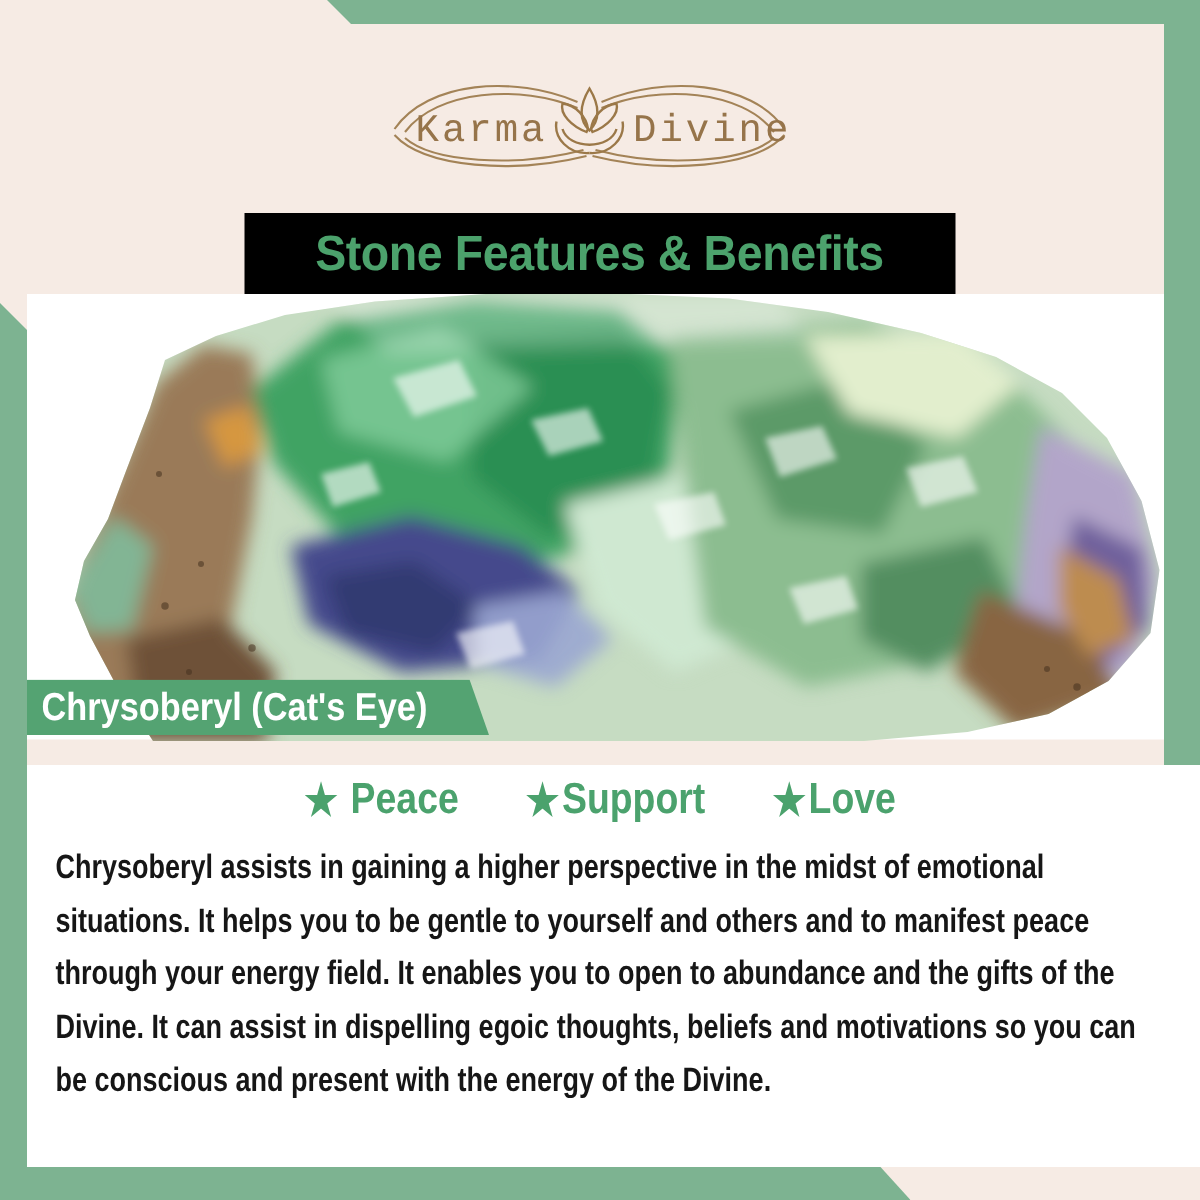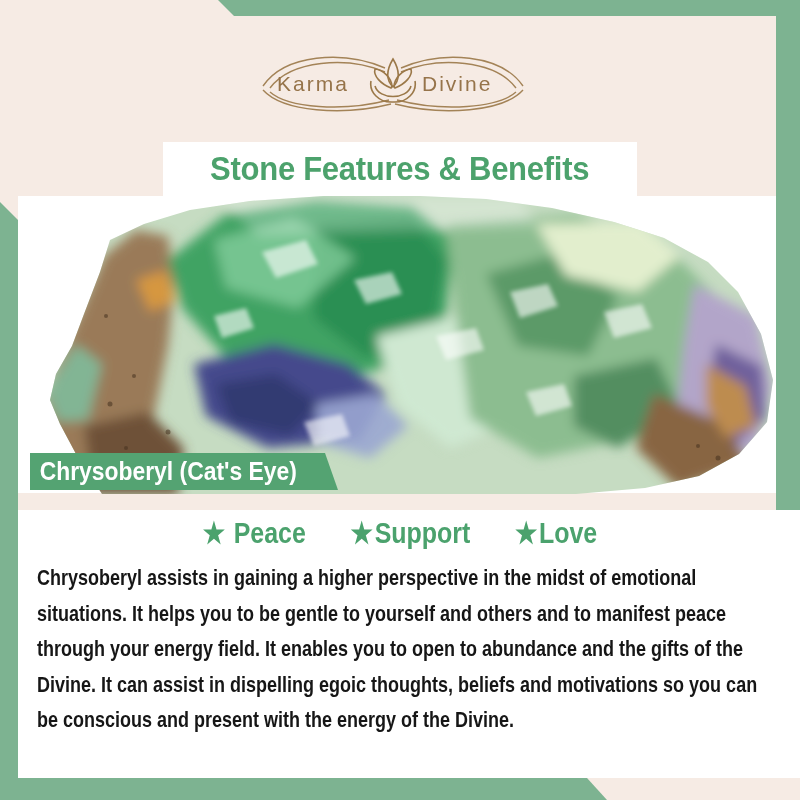--- a/index.html
+++ b/index.html
@@ -14,39 +14,39 @@
   .frame-right{left:776px;top:0;width:24px;height:604px;
     clip-path:polygon(0 0,100% 0,100% calc(100% - 18px),55% 100%,0 calc(100% - 24px));}
   .frame-left{left:0;top:202px;width:18px;height:598px;
     clip-path:polygon(0 0,100% 18px,100% 100%,0 100%);}
   .frame-bottom{left:0;top:778px;width:607px;height:22px;
     clip-path:polygon(0 0,calc(100% - 20px) 0,100% 100%,0 100%);}
 
   
   .logo{left:243px;top:46px;width:300px;height:74px;}
   .logo svg.arcs{position:absolute;left:0;top:0;}
-  .logo-word{position:absolute;font-family:Liberation Sans, sans-serif;
-    font-size:21px;color:#96744a;letter-spacing:2px;}
+  .logo-word{position:absolute;font-family:Liberation Mono, monospace;
+    font-size:26px;color:#96744a;letter-spacing:2px;}
   .logo-word.left{left:34px;top:26px;}
   .logo-word.right{left:179px;top:26px;}
   .lotus{position:absolute;left:126px;top:10px;}
 
   
-  .title-box{left:163px;top:142px;width:474px;height:54px;background:#ffffff;
+  .title-box{left:163px;top:142px;width:474px;height:54px;background:#000000;
     display:flex;align-items:center;justify-content:center;}
   .title-text{color:#4ca26c;font-weight:bold;font-size:33px;letter-spacing:-.3px;
     transform:scaleX(.94);white-space:nowrap;}
 
   
   .photo-panel{left:18px;top:196px;width:758px;height:297px;background:#ffffff;}
 
   
   .name-banner{left:18px;top:453px;width:308px;height:37px;background:#54a372;
     clip-path:polygon(0 0,calc(100% - 13px) 0,100% 100%,0 100%);
-    display:flex;align-items:center;margin-left:12px;}
+    display:flex;align-items:center;}
   .name-banner span{color:#ffffff;font-weight:bold;font-size:26px;
     padding-left:11px;white-space:nowrap;transform:scaleX(.88);transform-origin:0 50%;}
 
   
   .text-panel{left:18px;top:510px;width:782px;height:268px;background:#ffffff;}
 
   .features-row{left:0;top:516px;width:800px;display:flex;justify-content:center;
     gap:52px;transform:scaleX(.86);color:#4ba26d;font-weight:bold;font-size:29px;}
   .feature{display:flex;align-items:center;white-space:nowrap;}
   .feature .star{margin-right:2px;}

